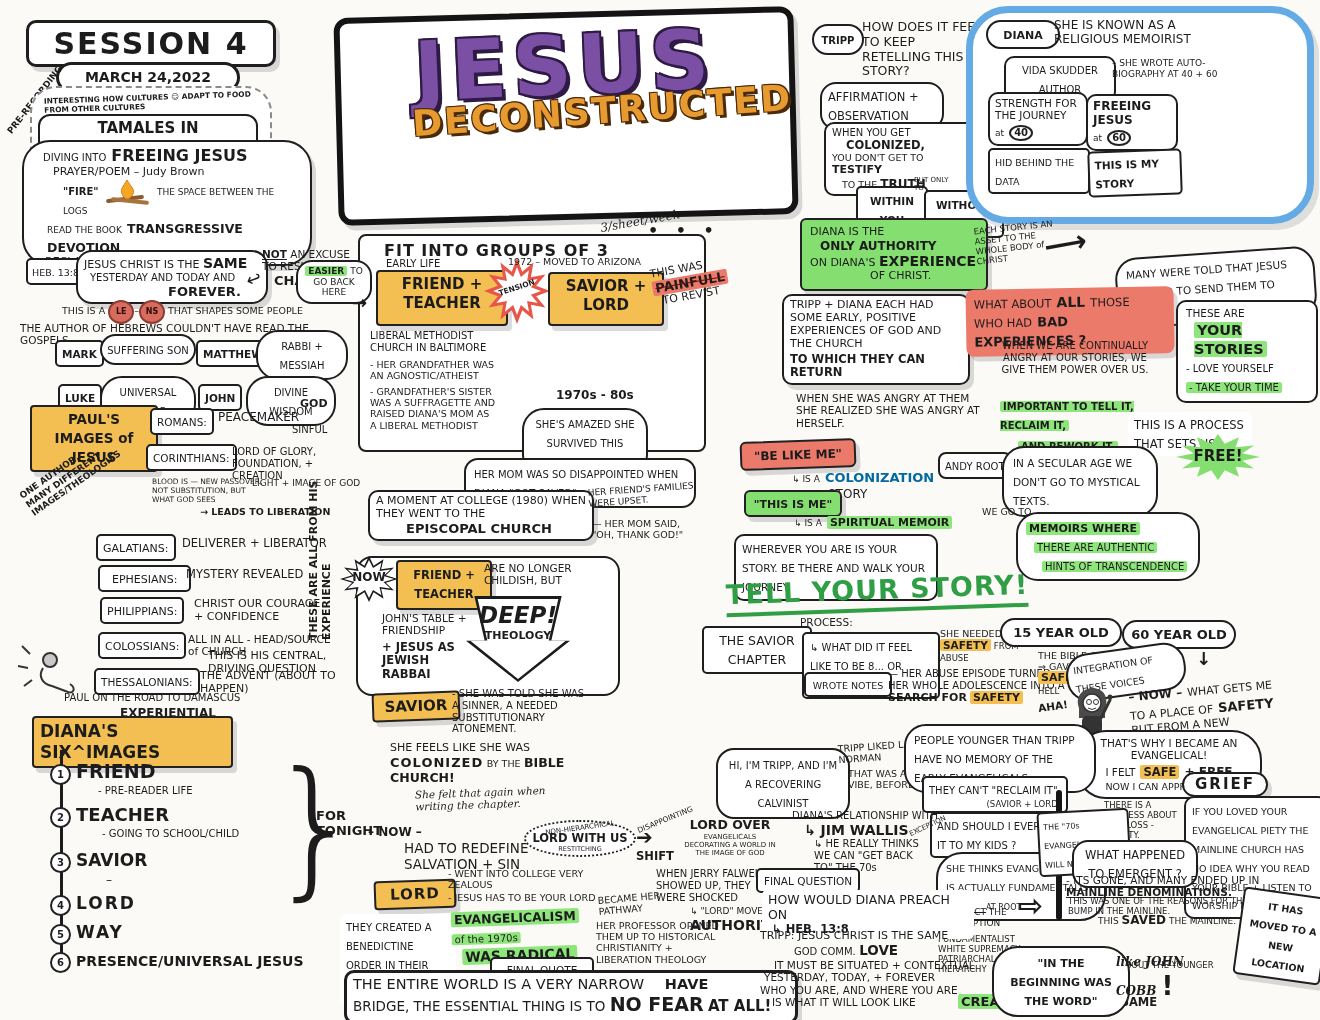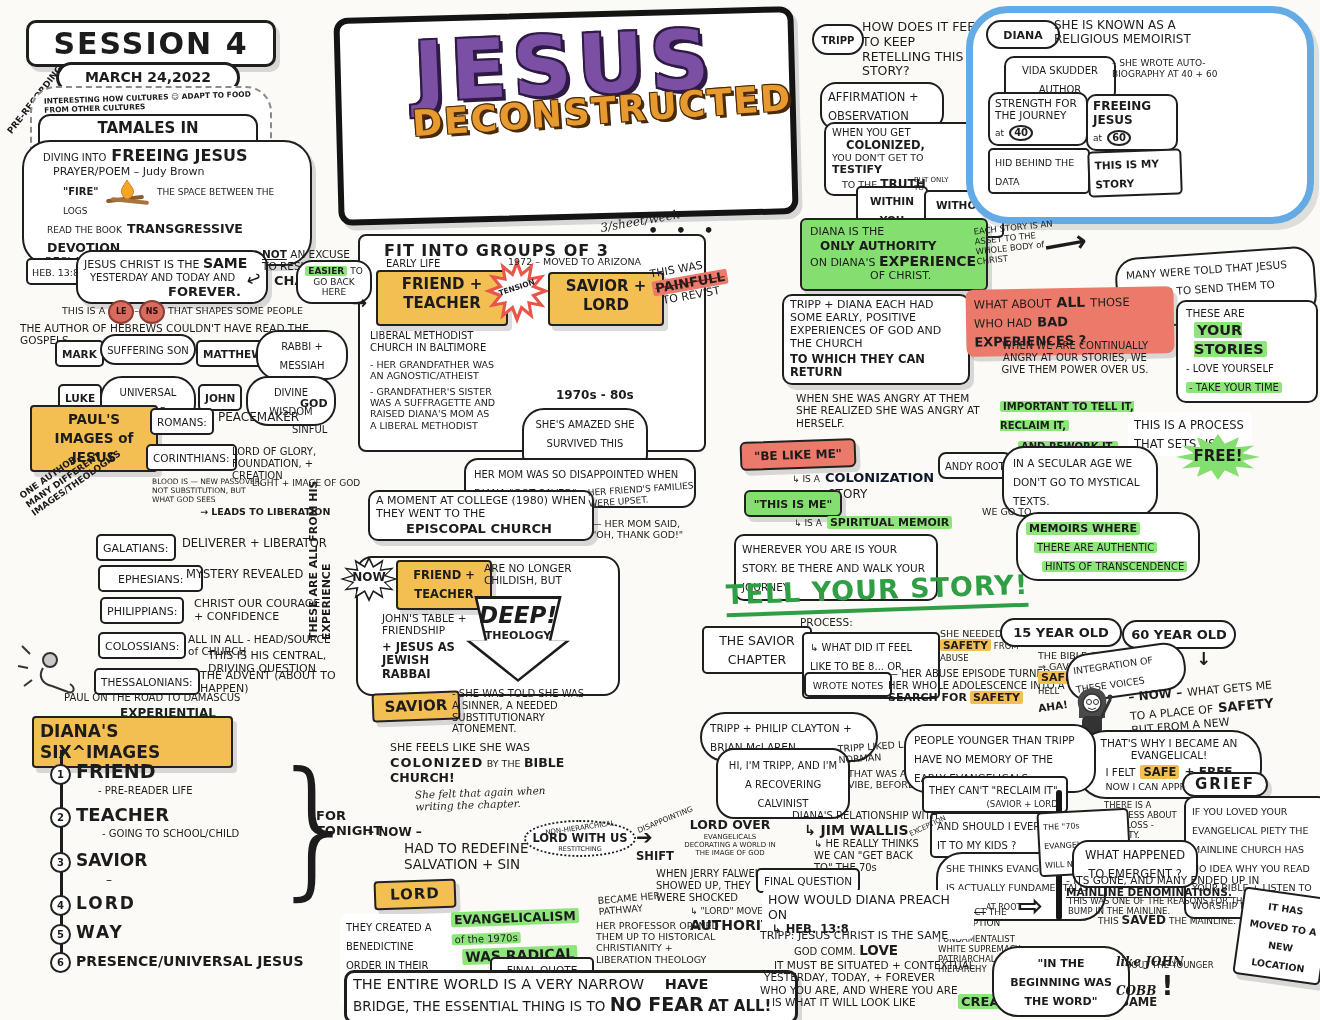--- a/index.html
+++ b/index.html
@@ -11,21 +11,21 @@
   .dash{border:2px dashed #8a8a8a;background:#fff;border-radius:26px}
   .ob{background:#f3bf53;border:2px solid #222;padding:3px 6px;border-radius:4px}
   .gb{background:#85df70;border:2px solid #222;padding:3px 6px;border-radius:6px}
   .rb{background:#ec7a6a;border:2px solid #222;padding:3px 6px;border-radius:6px}
   .hg{background:#8ee57b;padding:0 3px;border-radius:2px}
   .ho{background:#f3bf53;padding:0 3px;border-radius:2px}
   .hr{background:#ec7a6a;padding:0 3px;border-radius:2px}
   .b{font-weight:bold}.i{font-style:italic}.c{text-align:center}.u{text-decoration:underline}
   .strike{text-decoration:line-through}
   .sh{box-shadow:4px 5px 0 rgba(110,110,110,.25)}
-  .green{color:#2f9e44}.red-t{color:#0f172a}
+  .green{color:#2f9e44}.red-t{color:#0369a1}
   .serif{font-family:"DejaVu Serif",serif}
   .star{clip-path:polygon(50% 0%,58% 21%,75% 7%,71% 29%,93% 25%,79% 42%,100% 50%,79% 58%,93% 75%,71% 71%,75% 93%,58% 79%,50% 100%,42% 79%,25% 93%,29% 71%,7% 75%,21% 58%,0% 50%,21% 42%,7% 25%,29% 29%,25% 7%,42% 21%)}
   .deepshape{clip-path:polygon(8% 0,92% 0,82% 52%,100% 52%,50% 100%,0 52%,18% 52%)}
   .vtext{writing-mode:vertical-rl;transform:rotate(180deg)}
   .num{display:inline-block;width:17px;height:17px;border:2px solid #222;border-radius:50%;text-align:center;font-size:10px;line-height:17px;background:#fff;font-weight:bold}
   .circ{display:inline-block;border:2px solid #222;border-radius:50%;padding:0 3px;font-weight:bold}
   .lens{display:inline-block;width:22px;height:20px;border:2px solid #8a3d34;border-radius:50%;background:#d96a5e;color:#2a0d0a;font-size:8px;line-height:20px;text-align:center;font-weight:bold}
 </style>
 </head>
 <body>
@@ -117,21 +117,21 @@
   <div class="a" style="left:292px;top:424px;font-size:10px">SINFUL</div>
 
   <div class="a bx" style="left:146px;top:444px;padding:2px 5px"><span style="font-size:10.5px">CORINTHIANS:</span></div>
   <div class="a" style="left:232px;top:446px;width:125px;font-size:10px">LORD OF GLORY, FOUNDATION, + CREATION</div>
   <div class="a" style="left:152px;top:478px;width:112px;font-size:7.5px">BLOOD IS — NEW PASSOVER, NOT SUBSTITUTION, BUT WHAT GOD SEES</div>
   <div class="a" style="left:252px;top:478px;width:110px;font-size:9px">LIGHT + IMAGE OF GOD</div>
   <div class="a b" style="left:200px;top:506px;font-size:9.5px">→ LEADS TO LIBERATION</div>
 
   <div class="a bx" style="left:96px;top:534px;padding:2px 5px"><span style="font-size:11px">GALATIANS:</span></div>
   <div class="a" style="left:182px;top:537px;font-size:11.5px">DELIVERER + LIBERATOR</div>
-  <div class="a bx" style="left:98px;top:565px;padding:2px 18px"><span style="font-size:11px">EPHESIANS:</span></div>
+  <div class="a bx" style="left:98px;top:565px;padding:2px 12px"><span style="font-size:11px">EPHESIANS:</span></div>
   <div class="a" style="left:186px;top:568px;font-size:11.5px">MYSTERY REVEALED</div>
   <div class="a bx" style="left:100px;top:597px;padding:2px 5px"><span style="font-size:11px">PHILIPPIANS:</span></div>
   <div class="a" style="left:194px;top:598px;width:130px;font-size:11px">CHRIST OUR COURAGE + CONFIDENCE</div>
   <div class="a bx" style="left:98px;top:632px;padding:2px 5px"><span style="font-size:11px">COLOSSIANS:</span></div>
   <div class="a" style="left:188px;top:633px;width:150px;font-size:10.5px">ALL IN ALL - HEAD/SOURCE of CHURCH</div>
   <div class="a bx" style="left:94px;top:668px;padding:2px 5px"><span style="font-size:10.5px">THESSALONIANS:</span></div>
   <div class="a" style="left:200px;top:670px;width:170px;font-size:11px">THE ADVENT (ABOUT TO HAPPEN)</div>
 
   <div class="a vtext b" style="left:308px;top:470px;height:170px;font-size:11px">THESE ARE ALL FROM HIS EXPERIENCE</div>
 
@@ -280,20 +280,24 @@
     <div style="font-size:7px">EVANGELICALS DECORATING A WORLD IN THE IMAGE OF GOD</div>
   </div>
   <div class="a" style="left:656px;top:868px;width:112px;font-size:10px">WHEN JERRY FALWELL SHOWED UP, THEY WERE SHOCKED</div>
   <div class="a" style="left:690px;top:906px;width:100px">
     <div style="font-size:9px">↳ "LORD" MOVED TO</div>
     <div class="b" style="font-size:14px">AUTHORITY</div>
   </div>
 
   <div class="a ob sh c" style="left:374px;top:880px;width:66px;transform:rotate(-2deg)">
     <span class="b" style="font-size:15px;letter-spacing:1px">LORD</span>
+  </div>
+  <div class="a" style="left:448px;top:868px;width:160px;font-size:9.5px">
+    <div>- WENT INTO COLLEGE VERY ZEALOUS</div>
+    <div style="margin-top:2px">- JESUS HAS TO BE YOUR LORD</div>
   </div>
   <div class="a bx" style="left:340px;top:914px;width:104px;border:none">
     <span style="font-size:10px">THEY CREATED A BENEDICTINE ORDER IN THEIR DORM.</span>
     <div class="serif i" style="font-size:9px;margin-left:40px">S. California</div>
   </div>
   <div class="a" style="left:452px;top:908px;transform:rotate(-2deg)">
     <div><span class="hg b" style="font-size:12.5px">EVANGELICALISM</span></div>
     <div><span class="hg" style="font-size:10px">of the 1970s</span></div>
     <div style="margin-left:10px"><span class="hg b" style="font-size:14px">WAS RADICAL</span></div>
     <div style="margin-top:3px"><span class="hr b" style="font-size:10.5px">NOTHING LIKE TODAY!</span></div>
@@ -495,23 +499,20 @@
       <circle cx="40" cy="11" r="2.5" fill="#333"></circle>
   </svg>
   <div class="a cl c" style="left:1076px;top:730px;width:164px;border-radius:30px">
     <div style="font-size:10.5px">THAT'S WHY I BECAME AN EVANGELICAL!</div>
     <div><span style="font-size:10.5px">I FELT</span>
       <span class="ho b" style="font-size:11.5px">SAFE</span>
       <span class="b" style="font-size:12px">+ FREE</span></div>
     <div style="font-size:9.5px">NOW I CAN APPRECIATE IT.</div>
   </div>
 
-  <div class="a cl" style="left:700px;top:712px;width:158px;padding:4px 8px;border-radius:30px">
-    <span style="font-size:10.5px">TRIPP + PHILIP CLAYTON + BRIAN McLAREN</span>
-  </div>
   <div class="a cl c" style="left:716px;top:748px;width:112px;border-radius:18px">
     <span style="font-size:10px">HI, I'M TRIPP, AND I'M A RECOVERING CALVINIST</span>
   </div>
   <div class="a" style="left:838px;top:740px;width:92px;font-size:9.5px;transform:rotate(-4deg)">TRIPP LIKED LARRY NORMAN</div>
   <div class="a" style="left:848px;top:768px;width:130px;font-size:9.5px">THAT WAS A DIFFERENT VIBE, BEFORE REAGAN</div>
   <div class="a cl" style="left:904px;top:724px;width:172px;padding:4px 8px">
     <span style="font-size:10.5px">PEOPLE YOUNGER THAN TRIPP HAVE NO MEMORY OF THE EARLY EVANGELICALS</span>
   </div>
   <div class="a bx" style="left:922px;top:776px;width:132px;padding:2px 5px">
     <span style="font-size:10px">THEY CAN'T "RECLAIM IT"</span>

